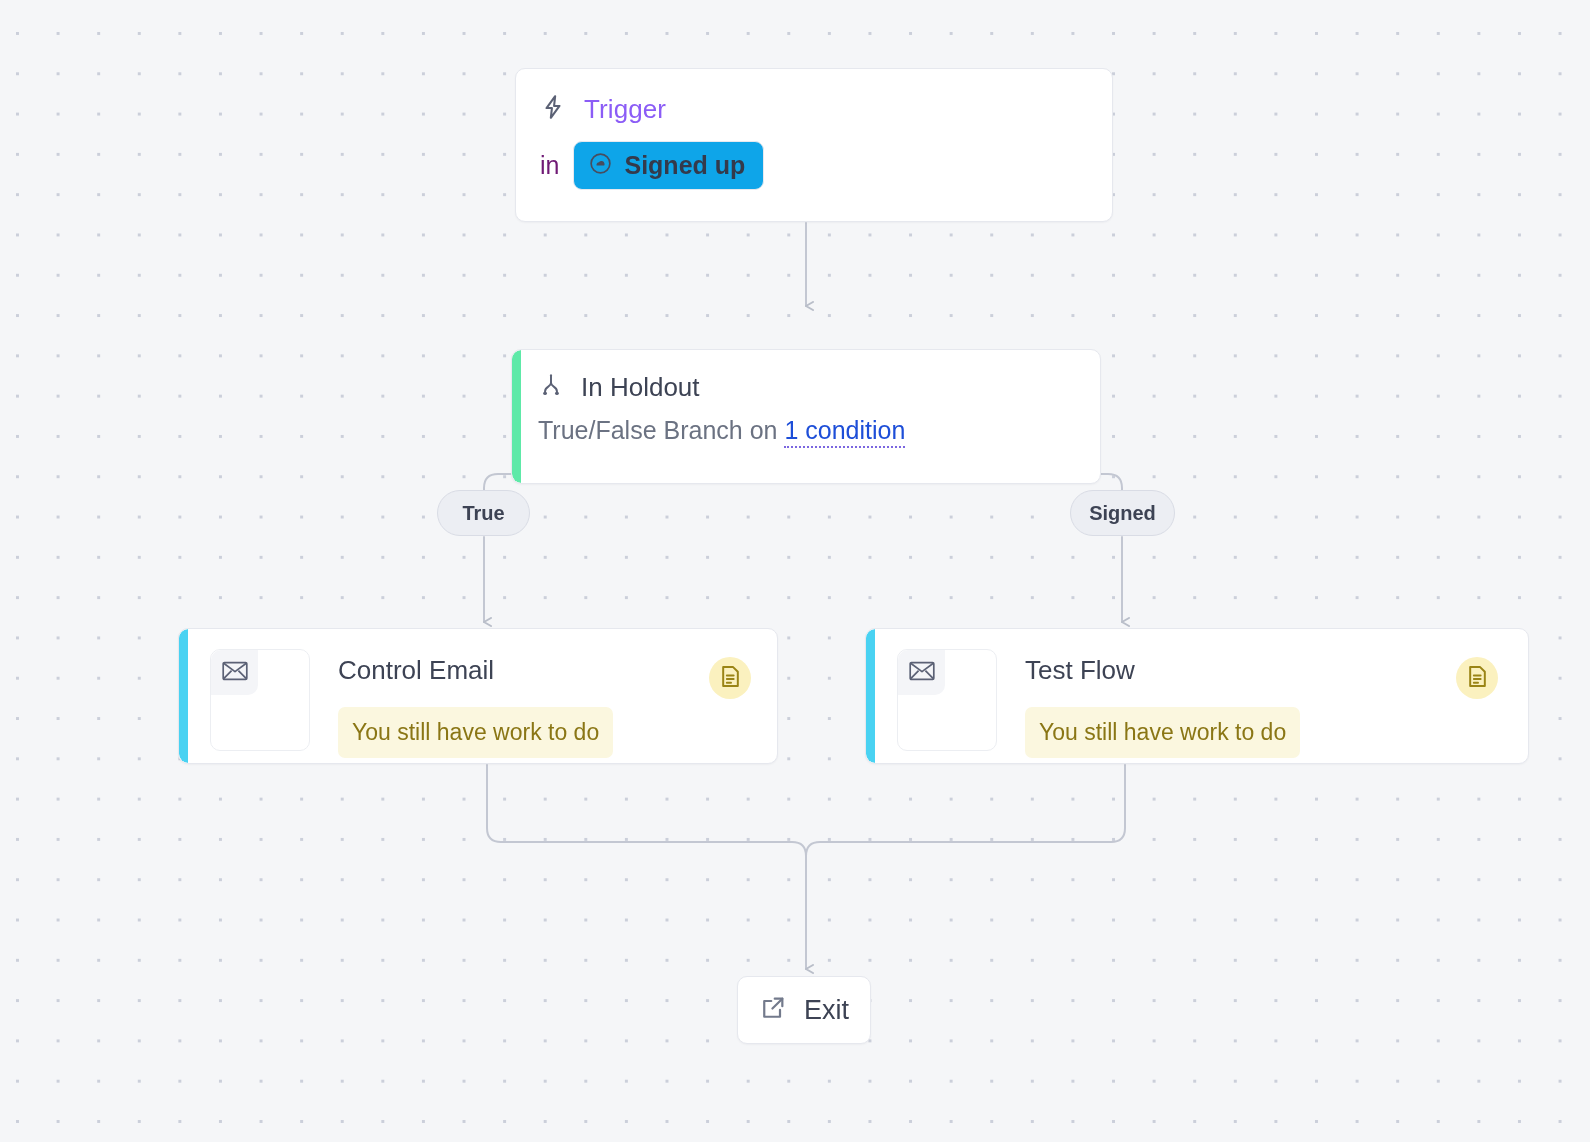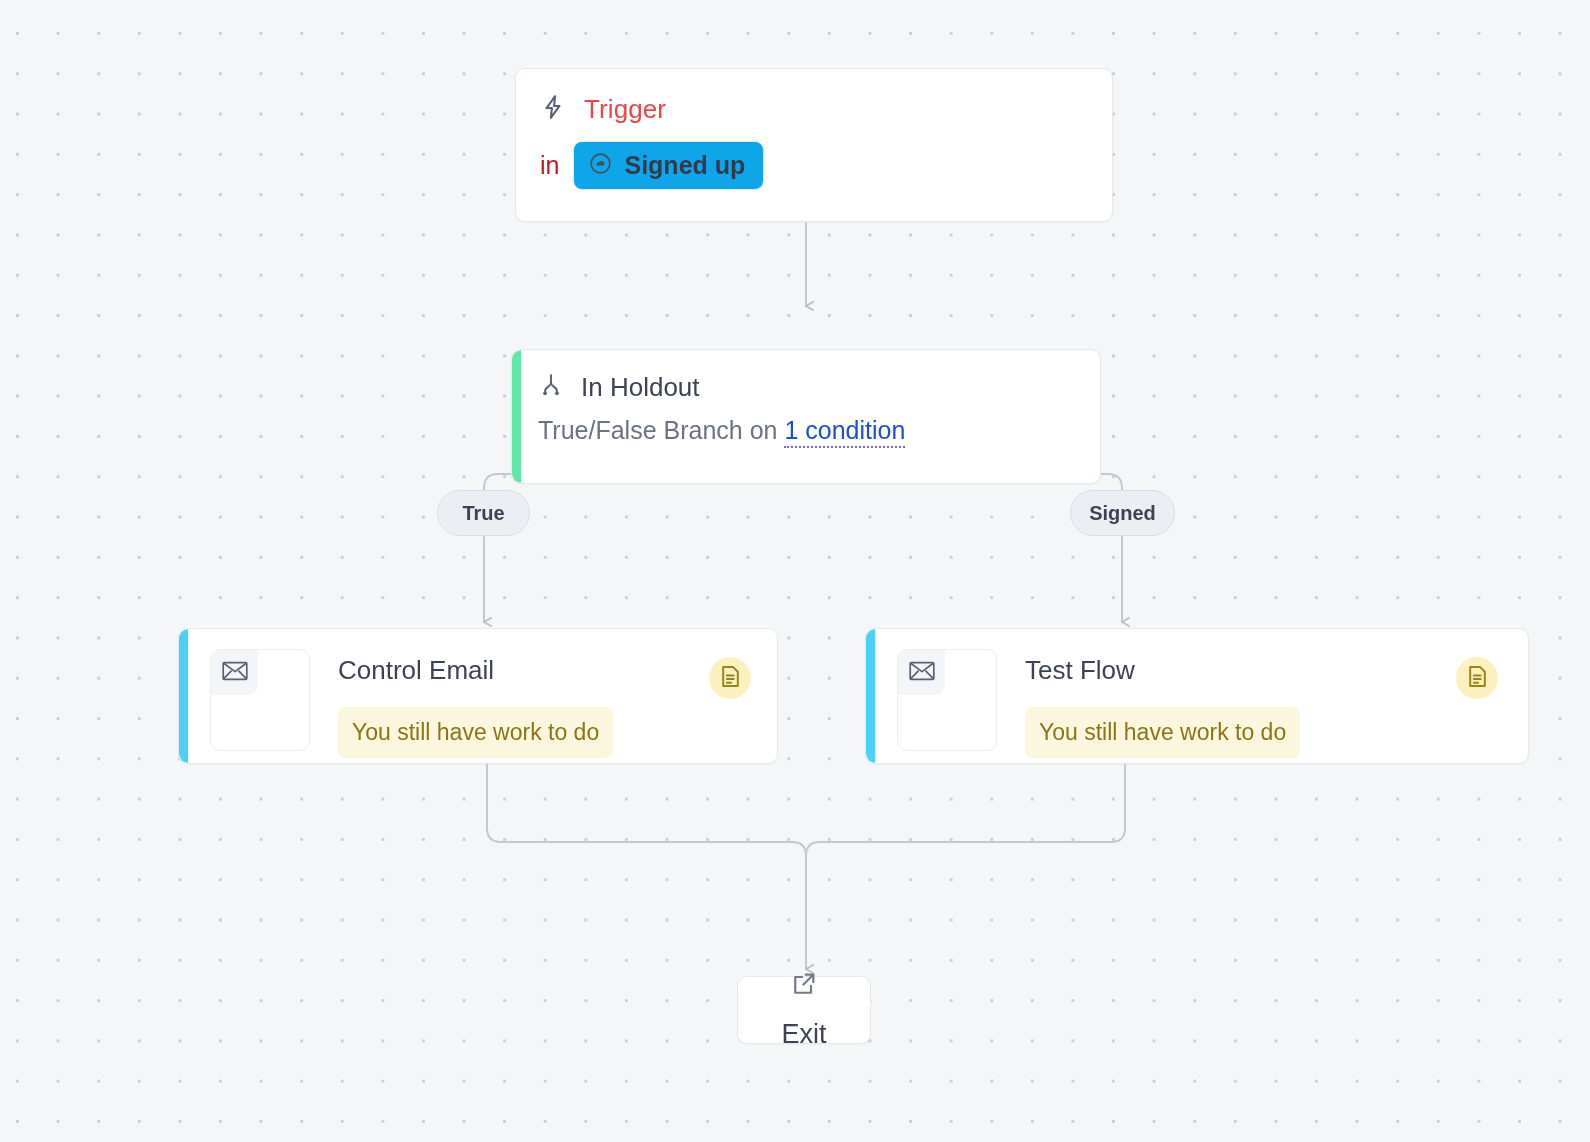--- a/index.html
+++ b/index.html
@@ -47,31 +47,31 @@
   .row {
     display: flex;
     align-items: center;
   }
   .trigger-head {
     gap: 18px;
     height: 44px;
   }
   .trigger-title {
     font-size: 26px;
-    color: #ef4444;
+    color: #8b5cf6;
     letter-spacing: 0.1px;
   }
   .trigger-sub {
     margin-top: 10px;
     gap: 14px;
     height: 48px;
   }
   .in-label {
     font-size: 25px;
-    color: #b91c1c;
+    color: #701a75;
   }
   .chip {
     display: inline-flex;
     align-items: center;
     gap: 11px;
     background: #0ea5e9;
     border: 1px solid #e7e9ef;
     border-radius: 9px;
     padding: 9px 18px 9px 14px;
   }
@@ -202,21 +202,20 @@
   #test-flow-node .doc-badge { right: 30px; }
 
   
   #exit-node {
     left: 737px; top: 976px;
     width: 134px; height: 68px;
     display: flex;
     align-items: center;
     justify-content: center;
     gap: 17px;
-    flex-direction: column;
   }
   .exit-text {
     font-size: 27px;
     color: #3d4354;
   }
   .i { display: block; }
 </style>
 </head>
 <body>
 

